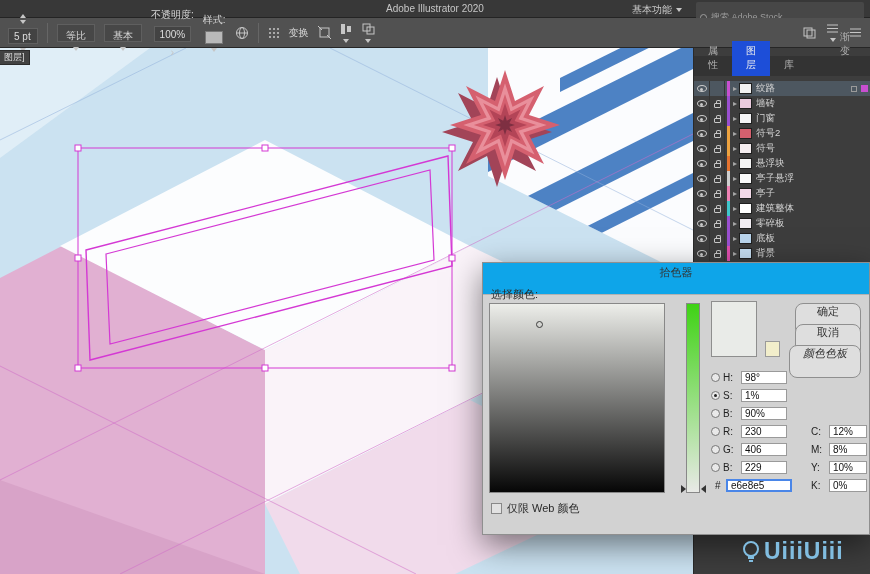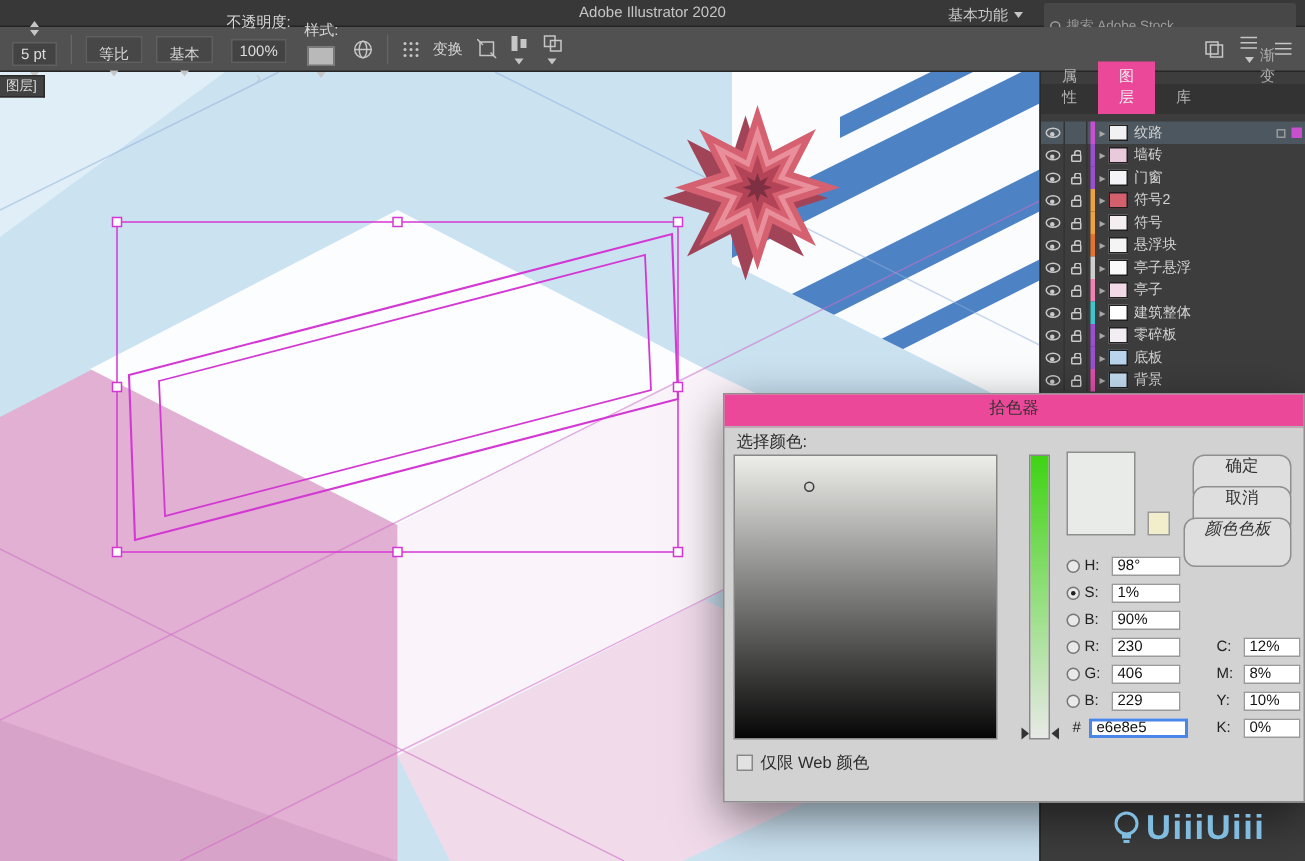--- a/index.html
+++ b/index.html
@@ -49,21 +49,21 @@
   .canvas-wrap { position:absolute; left:0; top:48px; width:693px; height:526px; }
   .floating-tab { position:absolute; left:0; top:50px; height:15px; padding:0 4px;
     background:#424242; border:1px solid #2b2b2b; border-left:none; font-size:9px;
     color:#ddd; line-height:13px; z-index:3; }
   
   .panel { position:absolute; left:693px; top:48px; width:177px; height:526px;
     background:#3d3d3d; border-left:1px solid #2a2a2a; }
   .panel-tabs { position:absolute; left:0; top:8px; width:177px; height:20px;
     background:#333; display:flex; align-items:flex-end; font-size:10px; color:#b2b2b2; }
   .ptab { padding:3px 14px 4px; }
-  .ptab.active { background:#ec4899; color:#eee; }
+  .ptab.active { background:#1d4ed8; color:#eee; }
   .ptabs2 { margin-left:18px; display:flex; }
   .layers-list { position:absolute; left:0; top:33px; width:177px; }
   .layer-row { display:flex; align-items:center; height:15px; font-size:9.5px; color:#d4d4d4;
     padding-right:3px; }
   .layer-row.selected { background:#4d5760; }
   .cell { display:flex; align-items:center; justify-content:center; height:15px; }
   .eye-cell { width:16px; border-right:1px solid #333; }
   .lock-cell { width:15px; border-right:1px solid #333; }
   .eye-icon { position:relative; width:10px; height:7px; border:1px solid #c9c9c9; border-radius:50%; }
   .eye-icon::after { content:""; position:absolute; left:2.5px; top:1.5px; width:3px; height:3px;
@@ -75,21 +75,21 @@
   .color-bar { width:3px; height:15px; margin-left:2px; }
   .disclosure { color:#a8a8a8; font-size:8px; margin:0 2px 0 3px; }
   .thumb { width:13px; height:11px; border:1px solid #1f1f1f; margin-right:4px; }
   .layer-name { flex:1; white-space:nowrap; overflow:hidden; }
   .target-box { width:6px; height:6px; border:1px solid #9a9a9a; margin-right:4px; }
   .sel-box { width:7px; height:7px; }
   
   .dialog { position:absolute; left:482px; top:262px; width:388px; height:273px;
     background:#d2d2d2; border:1px solid #8f8f8f; box-shadow:0 10px 30px rgba(0,0,0,.5);
     color:#222; z-index:5; }
-  .dlg-title { height:22px; background:#ec4899; border-bottom:1px solid #b2b2b2;
+  .dlg-title { height:32px; background:#0ea5e9; border-bottom:1px solid #b2b2b2;
     text-align:center; font-size:11px; color:#333; line-height:18px; }
   .dlg-label { position:absolute; left:8px; top:24px; font-size:11px; color:#2a2a2a; }
   .sb-field { position:absolute; left:6px; top:40px; width:176px; height:190px;
     border:1px solid #888; }
   .sb-marker { position:absolute; left:46px; top:17px; width:7px; height:7px;
     border:1.5px solid #3c3c3c; border-radius:50%; }
   .hue-slider { position:absolute; left:203px; top:40px; width:14px; height:190px; border:1px solid #888; }
   .hue-arrow-l { position:absolute; left:198px; top:222px; width:0; height:0;
     border-top:4px solid transparent; border-bottom:4px solid transparent; border-left:5px solid #333; }
   .hue-arrow-r { position:absolute; left:218px; top:222px; width:0; height:0;

